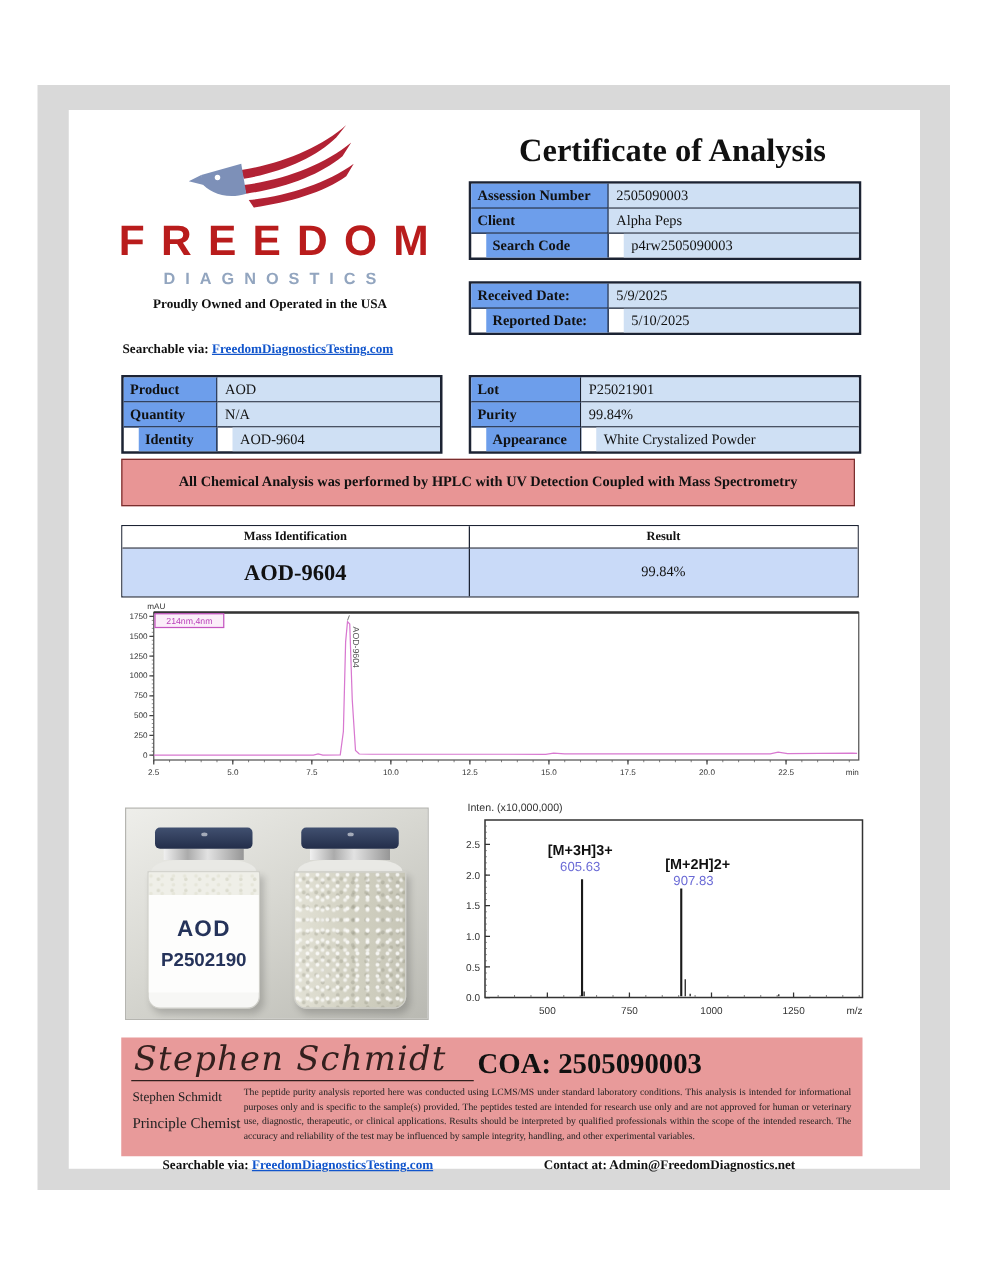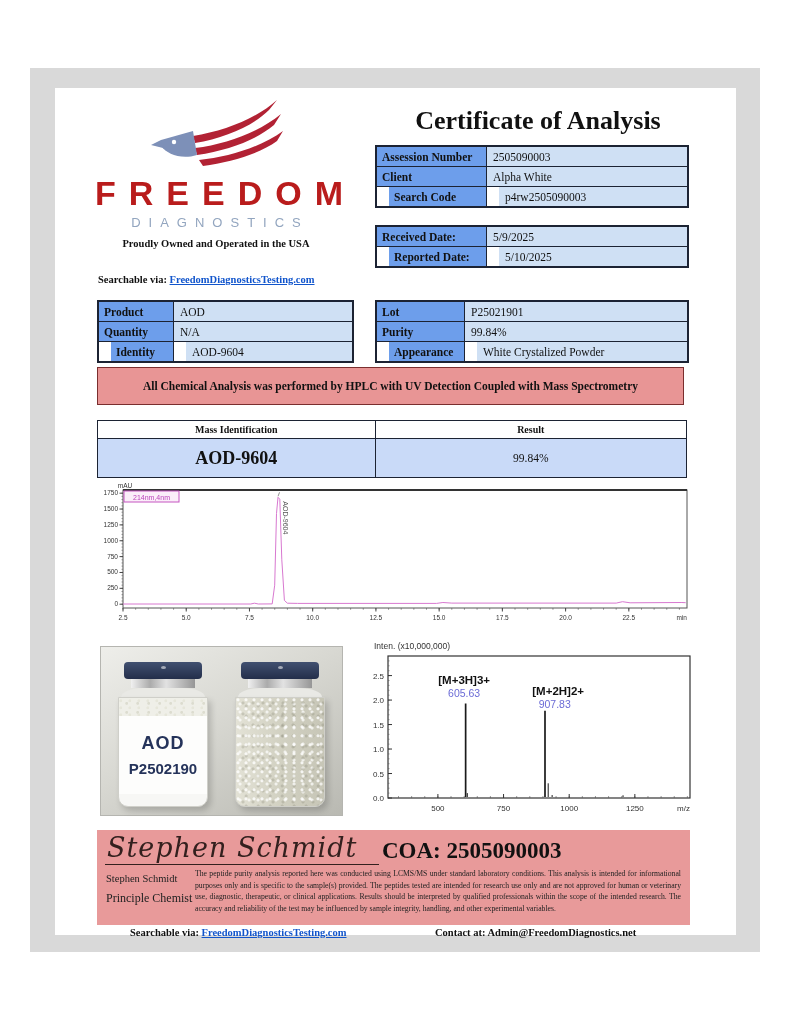--- a/index.html
+++ b/index.html
@@ -6,21 +6,21 @@
   .canvas{position:relative;width:791px;height:1024px;background:#ffffff;overflow:hidden;
           font-family:"Liberation Serif",serif;color:#111;}
   .frame{position:absolute;left:30px;top:68px;width:730px;height:884px;background:#d9d9d9;}
   .page{position:absolute;left:25px;top:20px;width:681px;height:847px;background:#ffffff;}
 
   
   .logo-block{position:absolute;left:40px;top:10px;width:242px;text-align:center;}
   .eagle{display:block;margin:0 auto;}
   .logo-word{font-family:"Liberation Sans",sans-serif;font-weight:bold;font-size:34px;
              letter-spacing:13px;color:#b91c1c;margin-top:2px;margin-right:-13px;}
-  .logo-sub{font-family:"Liberation Sans",sans-serif;font-weight:400;font-size:13px;
+  .logo-sub{font-family:"Liberation Sans",sans-serif;font-weight:700;font-size:13px;
             letter-spacing:8px;color:#92a5bf;margin-top:2px;margin-right:-8px;}
   .tagline{font-weight:bold;font-size:10.5px;margin-top:8px;color:#111;}
   .searchable{position:absolute;left:43px;top:186px;font-weight:bold;font-size:10.5px;}
   .link{color:#1155cc;text-decoration:underline;cursor:pointer;}
 
   .doc-title{position:absolute;left:330px;top:18px;width:306px;text-align:center;
              font-size:26px;font-weight:bold;}
 
   
   .kv-table{position:absolute;display:grid;grid-template-columns:var(--kw) 1fr;
@@ -123,21 +123,21 @@
       <div class="searchable">
         <span>Searchable via: </span><a class="link">FreedomDiagnosticsTesting.com</a>
       </div>
 
       <div class="doc-title">Certificate of Analysis</div>
 
       <div class="kv-table" style="--kw:110px;left:320px;top:57px;width:310px;">
         <div class="k">Assession Number</div>
         <div class="v">2505090003</div>
         <div class="k">Client</div>
-        <div class="v">Alpha White</div>
+        <div class="v">Alpha Peps</div>
         <div class="k last">Search Code</div>
         <div class="v last">p4rw2505090003</div>
       </div>
 
       <div class="kv-table" style="--kw:110px;left:320px;top:137px;width:310px;">
         <div class="k">Received Date:</div>
         <div class="v">5/9/2025</div>
         <div class="k last">Reported Date:</div>
         <div class="v last">5/10/2025</div>
       </div>

